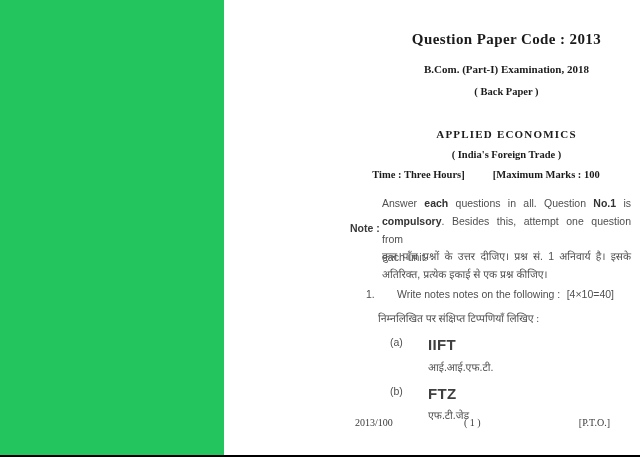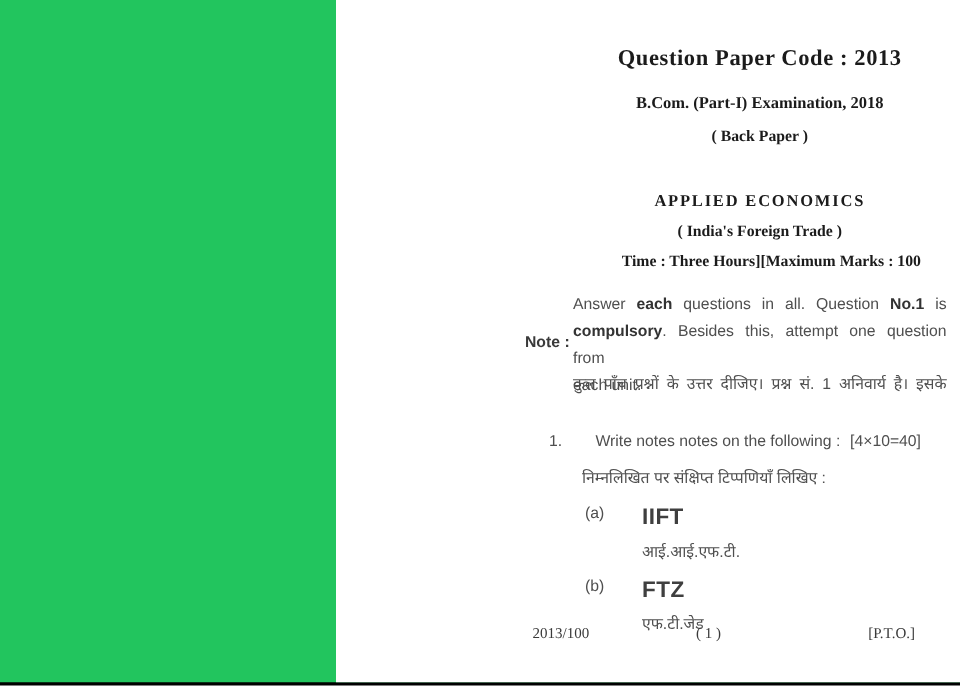--- a/index.html
+++ b/index.html
@@ -30,22 +30,23 @@
   }
   .title { font-size: 15px; letter-spacing: 0.4px; }
   .h2 { font-size: 11px; }
   .h3 { font-size: 10.5px; text-align: center; }
   .subject { font-size: 11px; letter-spacing: 1.2px; }
   .metarow {
     position: absolute;
     left: 134px; top: 169px;
     width: 256px;
     display: flex;
-    justify-content: flex-end;
+    justify-content: center;
     font-size: 10.5px;
+    gap: 28px;
   }
   .notelabel {
     position: absolute;
     left: 126px; top: 194px;
     font-size: 10.5px;
     font-weight: 700;
     color: #3a3a3a;
     margin-top: 28px;
   }
   .notebody {
@@ -72,23 +73,24 @@
     left: 142px; top: 288px;
     width: 265px;
     font-size: 10.5px;
     color: #4f4f4f;
   }
   .qnum { position: absolute; left: 0; }
   .qtext { position: absolute; left: 31px; }
   .qmarks { position: absolute; right: 17px; }
   .qhindi {
     position: absolute;
-    left: 164px; top: 311px;
+    left: 154px; top: 311px;
     font-size: 10.5px;
     color: #4f4f4f;
+    font-family: Liberation Serif, serif;
   }
   .item-label { position: absolute; left: 166px; font-size: 10.5px; color: #4f4f4f; }
   .item-en {
     position: absolute; left: 204px;
     font-size: 15px; font-weight: 600; color: #3f3f3f;
     letter-spacing: 0.3px;
   }
   .item-hi { position: absolute; left: 204px; font-size: 10.5px; color: #4f4f4f; }
   .footer {
     position: absolute;
@@ -127,20 +129,21 @@
     <div class="notelabel">Note :</div>
 
     <div class="notebody">
       <div class="jline"><span>Answer </span><b>each</b><span> questions in all. Question </span><b>No.1</b><span> is</span></div>
       <div class="jline"><b>compulsory</b><span>. Besides this, attempt one question from</span></div>
       <div>each unit.</div>
     </div>
 
     <div class="hindiblk">
       <div class="jline">कुल पाँच प्रश्नों के उत्तर दीजिए। प्रश्न सं. 1 अनिवार्य है। इसके</div>
+      <div>अतिरिक्त, प्रत्येक इकाई से एक प्रश्न कीजिए।</div>
     </div>
 
     <div class="qrow">
       <span class="qnum">1.</span>
       <span class="qtext">Write notes notes on the following :</span>
       <span class="qmarks">[4×10=40]</span>
     </div>
 
     <div class="qhindi">निम्नलिखित पर संक्षिप्त टिप्पणियाँ लिखिए :</div>
 

